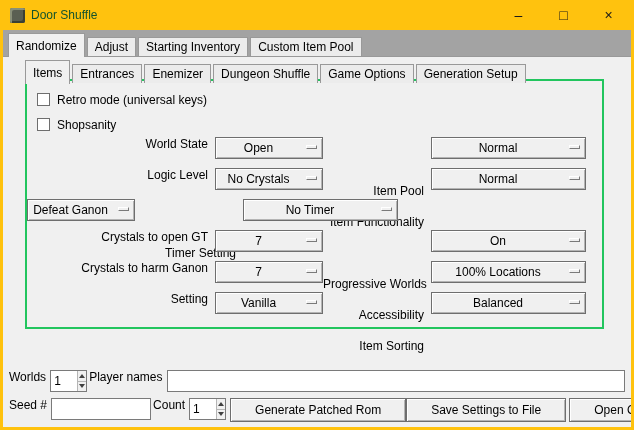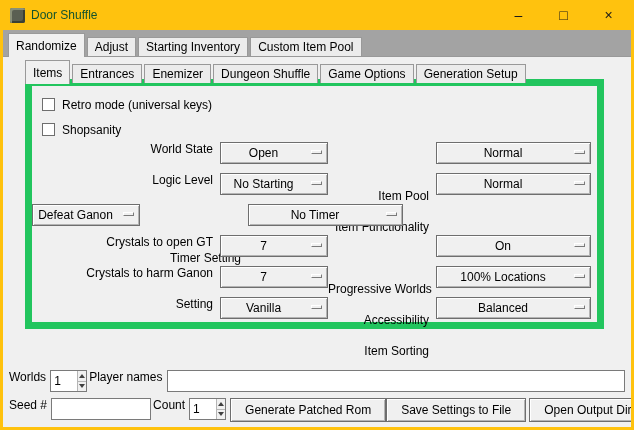--- a/index.html
+++ b/index.html
@@ -49,21 +49,21 @@
   .tab.selected {
     height:24px; margin-bottom:-1px; background:#f0f0f0; z-index:5;
   }
 
   .outer-pane {
     position:absolute; left:0; right:0; top:26px; bottom:0;
     border-top:1px solid #999; background:#f0f0f0;
   }
   .inner-pane {
     position:absolute; left:22px; top:22px; width:579px; height:250px;
-    border:7px solid #22c55e; background:#f0f0f0; padding-top:6px;
+    border:2px solid #22c55e; background:#f0f0f0; padding-top:6px;
   }
 
   
   .check-row { height:25px; display:flex; align-items:center; padding-left:10px; }
   .checkbox {
     width:13px; height:13px; background:#fff; border:1px solid #6e6e6e;
     margin-right:7px; flex:0 0 auto;
   }
 
   
@@ -105,21 +105,21 @@
   .spin-input { width:100%; min-width:0; border:none; outline:none; padding-left:3px; background:#fff; }
   .spin-btns { width:13px; display:flex; flex-direction:column; border-left:1px solid #b5b5b5; }
   .spin-half {
     flex:1; background:#f0f0f0; display:flex; align-items:center; justify-content:center; cursor:default;
   }
   .spin-half + .spin-half { border-top:1px solid #b5b5b5; }
   .tri-up { width:0; height:0; border-left:3px solid transparent; border-right:3px solid transparent; border-bottom:4px solid #404040; }
   .tri-down { width:0; height:0; border-left:3px solid transparent; border-right:3px solid transparent; border-top:4px solid #404040; }
 
   .btn {
-    height:24px; padding:0 14px; background:#f0f0f0; border:1px solid #6e6e6e;
+    height:24px; padding:0 24px; background:#f0f0f0; border:1px solid #6e6e6e;
     box-shadow: inset 1px 1px 0 #ffffff, inset -1px -1px 0 #b4b4b4;
     display:flex; align-items:center; justify-content:center; white-space:nowrap; cursor:default;
   }
   .spacer { flex:1 1 auto; min-width:0; }
   .ml4 { margin-left:4px; } .ml10 { margin-left:2px; } .ml3 { margin-left:3px; }
 </style>
 </head>
 <body>
 
 <div class="window">
@@ -174,21 +174,21 @@
           <span class="dd-label r">Item Pool</span>
           <div class="dd-btn r">
             <span class="dd-value">Normal</span>
             <span class="dd-indicator"></span>
           </div>
         </div>
 
         <div class="dd-row">
           <span class="dd-label l">Logic Level</span>
           <div class="dd-btn l">
-            <span class="dd-value">No Starting</span>
+            <span class="dd-value">No Crystals</span>
             <span class="dd-indicator"></span>
           </div>
           <span class="dd-label r">Item Functionality</span>
           <div class="dd-btn r">
             <span class="dd-value">Normal</span>
             <span class="dd-indicator"></span>
           </div>
         </div>
 
         <div class="dd-row">

